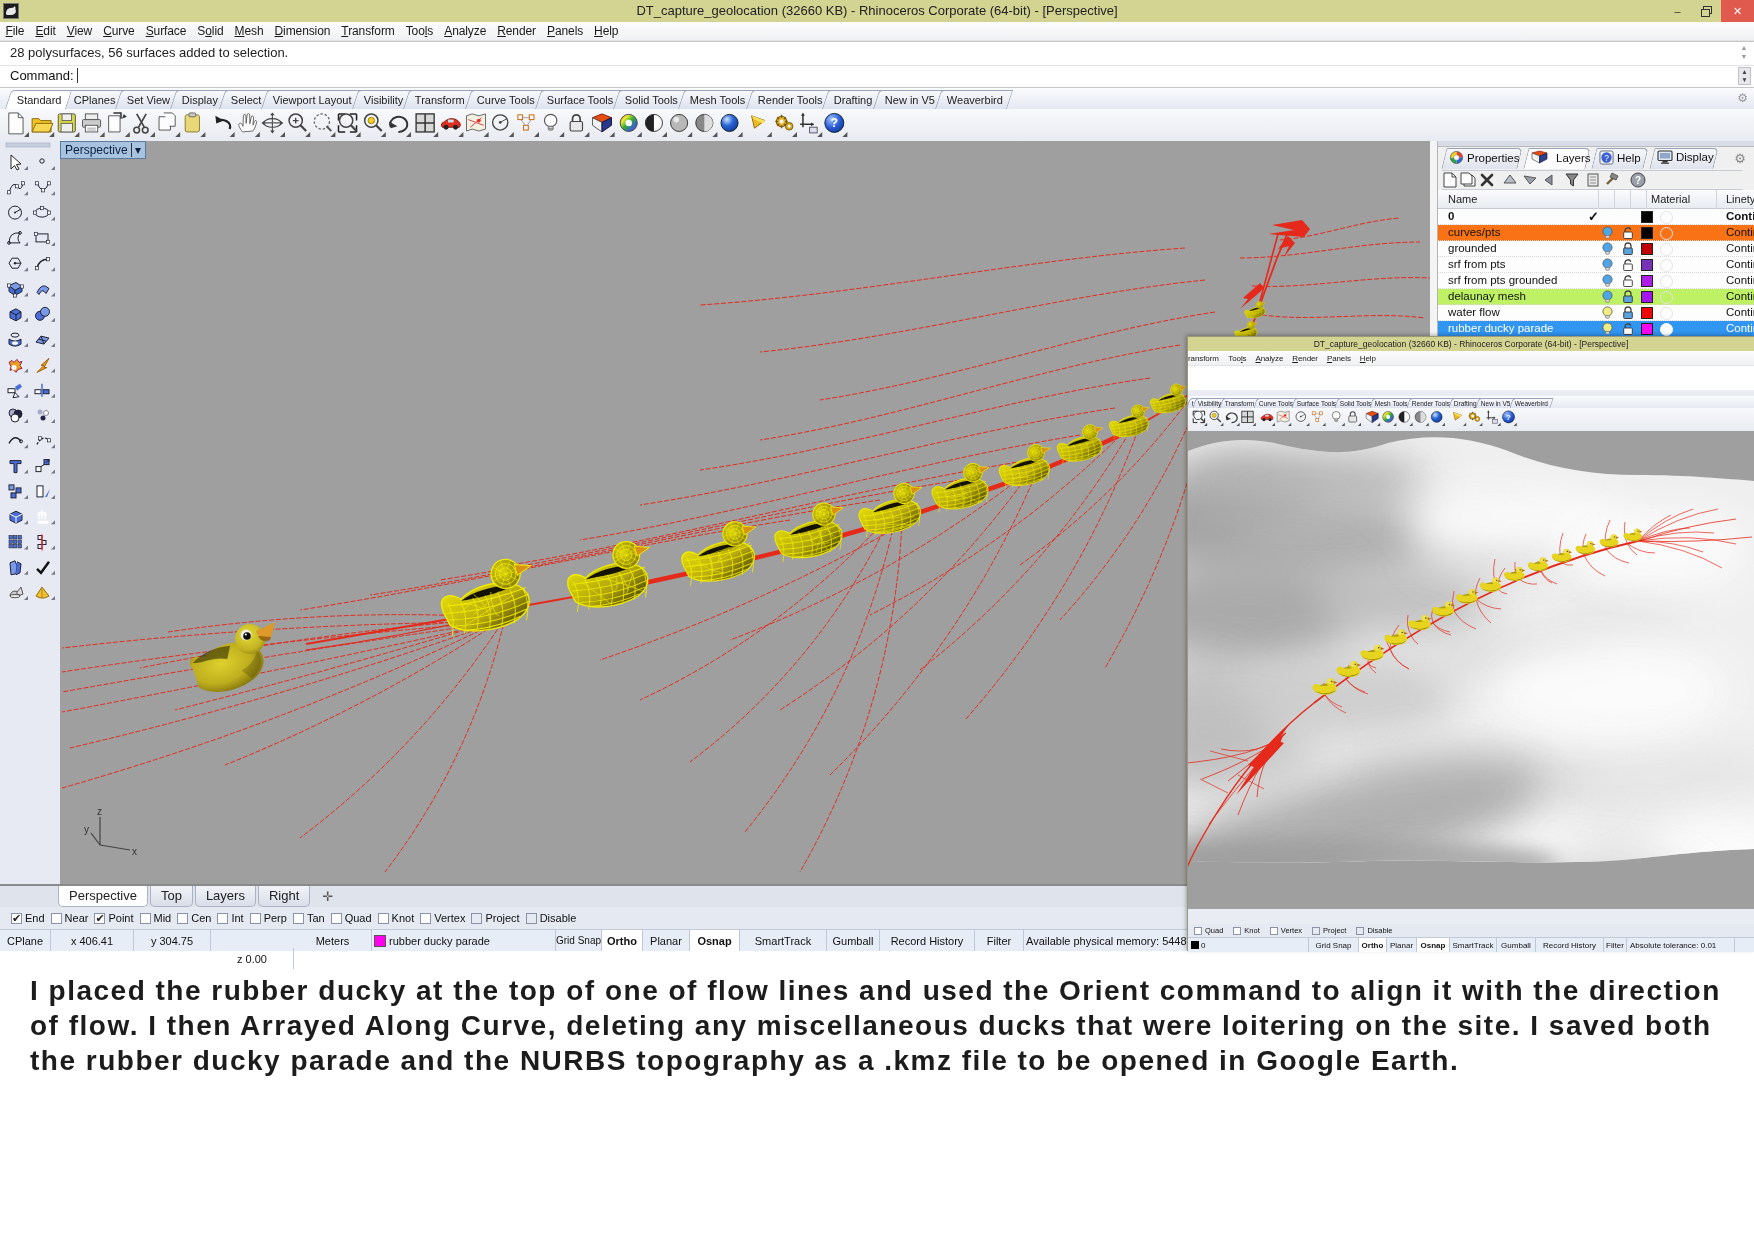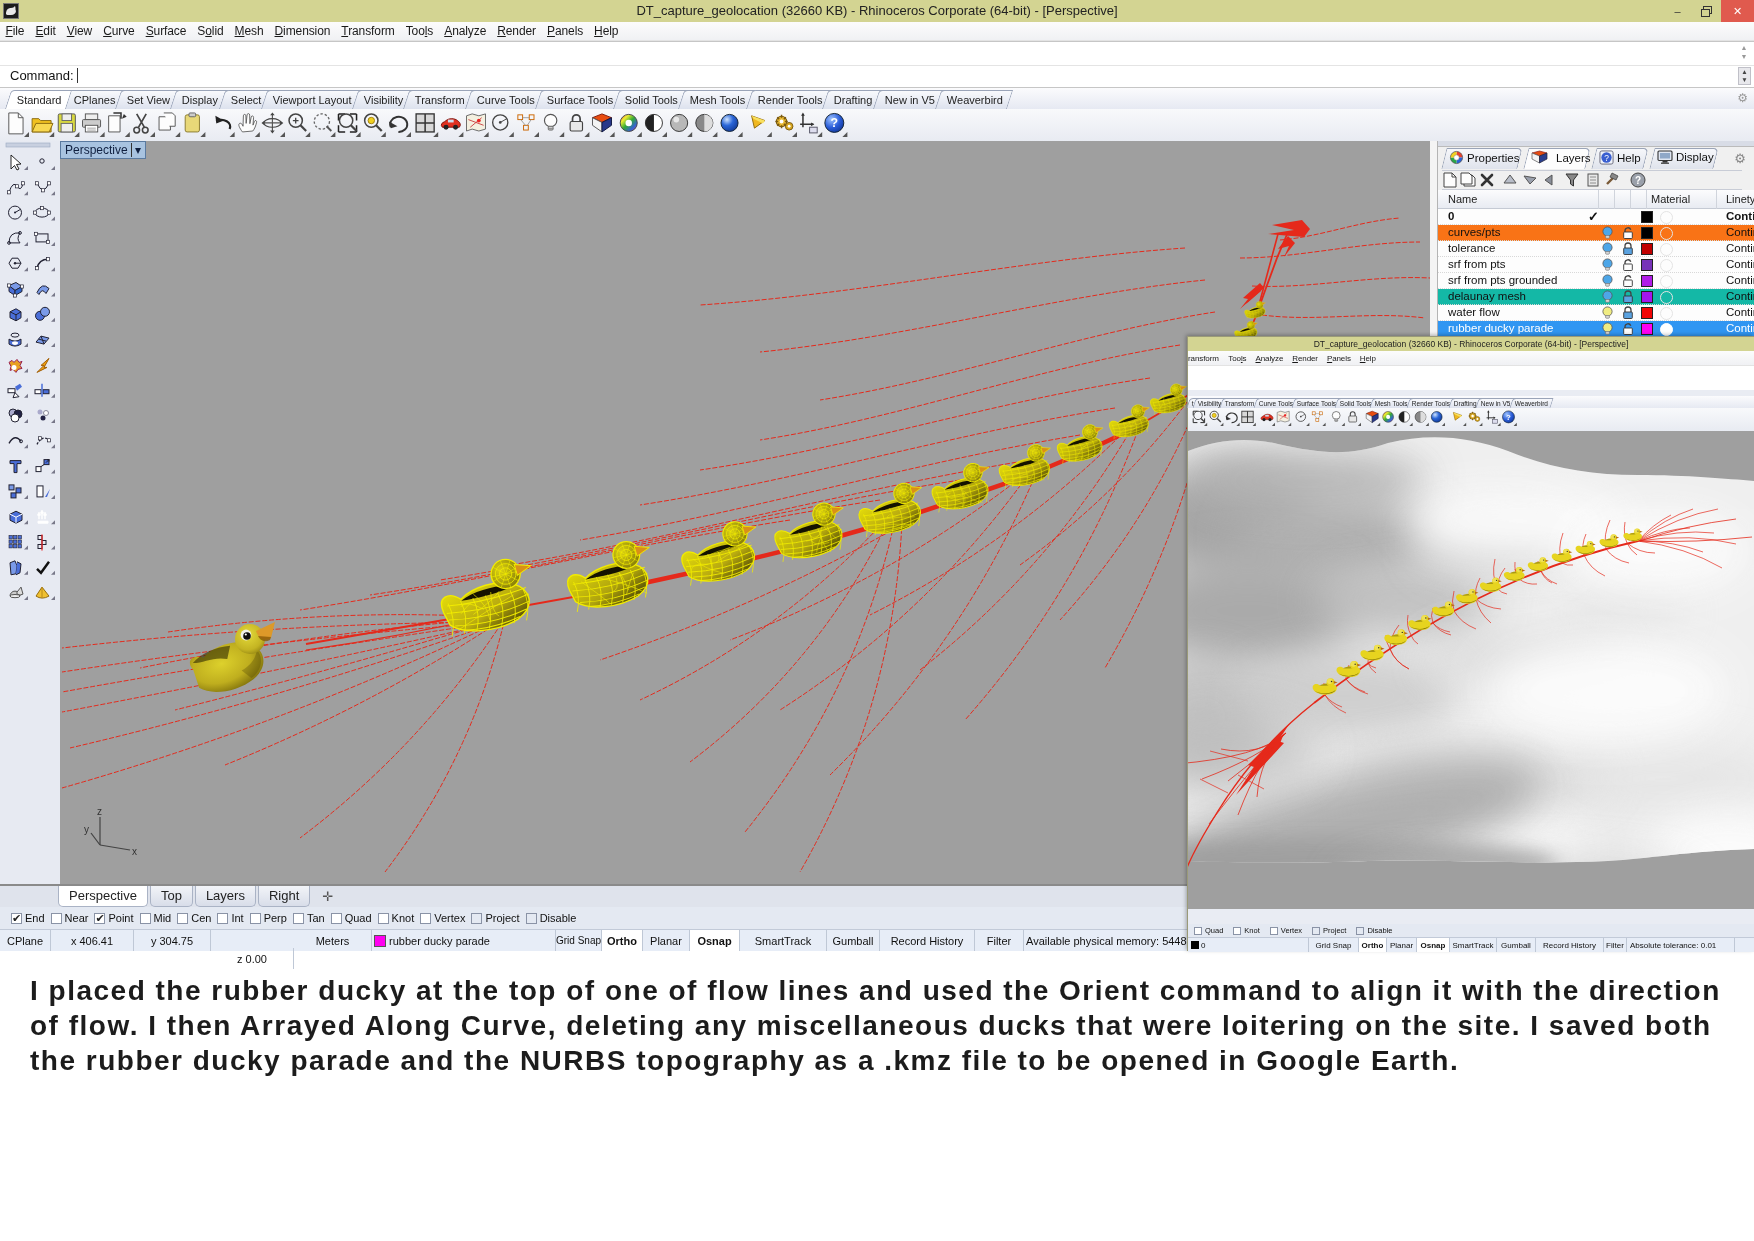--- a/index.html
+++ b/index.html
@@ -68,20 +68,21 @@
         <span><u>M</u>esh</span>
         <span><u>D</u>imension</span>
         <span><u>T</u>ransform</span>
         <span>Too<u>l</u>s</span>
         <span><u>A</u>nalyze</span>
         <span><u>R</u>ender</span>
         <span><u>P</u>anels</span>
         <span><u>H</u>elp</span>
   </div>
   <div class="cmdarea" style="top:41px;height:47px;border:1px solid #c6c6c6;border-left:none;border-right:none;">
+    <div style="padding:3px 0 0 10px;font-size:13px;color:#222;">28 polysurfaces, 56 surfaces added to selection.</div>
     <div style="position:absolute;top:23px;left:0;width:100%;border-top:1px solid #e4e4e4;"></div>
     <div style="position:absolute;top:26px;left:10px;font-size:13px;font-weight:normal;color:#111;">Command: <span style="font-weight:normal;border-left:1px solid #333;">&nbsp;</span></div>
     <div style="position:absolute;top:1px;right:3px;width:14px;height:20px;font-size:7px;color:#999;line-height:9px;text-align:center;">▲<br>▼</div>
     <div style="position:absolute;top:25px;right:3px;width:13px;height:18px;background:#e8e8ec;border:1px solid #c0c0c8;font-size:6.5px;color:#444;line-height:8px;text-align:center;">▲<br>▼</div>
   </div>
   <div class="tabrow" style="top:88px;height:21px;">
     <div style="width:8px;"></div>
     <div class="tab sel"><span>Standard</span></div>
         <div class="tab"><span>CPlanes</span></div>
         <div class="tab"><span>Set View</span></div>
@@ -1175,21 +1176,21 @@
             </svg></span>
           <span style="position:absolute;left:183px;top:1px;"><svg width="14" height="14" viewBox="0 0 13 14">
               <path d="M3.5,6 v-1.4 a3 3 0 0 1 5.8 -0.9" fill="none" stroke="#444" stroke-width="1.3"></path>
               <rect x="2.2" y="6" width="8.6" height="6.5" rx="0.8" fill="#fdfdfd" stroke="#333" stroke-width="0.9"></rect>
             </svg></span>
           <span style="position:absolute;left:203px;top:1.5px;width:12px;height:12px;background:#000;border:1px solid #222;"></span>
           <span style="position:absolute;left:222px;top:1.5px;width:13px;height:13px;border-radius:50%;background:transparent;border:1px solid #e4e4e4;"></span>
           <span style="position:absolute;left:288px;top:1px;font-weight:normal;color:#111;">Contin</span>
         </div>
 <div style="position:absolute;left:0;top:100px;width:317px;height:16px;background:#fdfdfd;border-bottom:1px dotted #d8d8d8;font-size:11.5px;color:#111;">
-          <span style="position:absolute;left:10px;top:1px;font-weight:normal;color:#111;">tolerance</span>
+          <span style="position:absolute;left:10px;top:1px;font-weight:normal;color:#111;">grounded</span>
           <span style="position:absolute;left:163px;top:1px;"><svg width="13" height="14" viewBox="0 0 13 14">
               <circle cx="6.5" cy="5.5" r="4.6" fill="#4da6e8" stroke="#555" stroke-width="0.8"></circle>
               <rect x="4.6" y="9.6" width="3.8" height="2.6" rx="0.8" fill="#ddd" stroke="#777" stroke-width="0.7"></rect>
             </svg></span>
           <span style="position:absolute;left:183px;top:1px;"><svg width="14" height="14" viewBox="0 0 13 14">
               <path d="M3.5,6 v-2 a3 3 0 0 1 6 0 v2" fill="none" stroke="#444" stroke-width="1.3"></path>
               <rect x="2.2" y="6" width="8.6" height="6.5" rx="0.8" fill="#5aa2e0" stroke="#333" stroke-width="0.9"></rect>
             </svg></span>
           <span style="position:absolute;left:203px;top:1.5px;width:12px;height:12px;background:#c00000;border:1px solid #222;"></span>
           <span style="position:absolute;left:222px;top:1.5px;width:13px;height:13px;border-radius:50%;background:transparent;border:1px solid #e4e4e4;"></span>
@@ -1216,21 +1217,21 @@
               <rect x="4.6" y="9.6" width="3.8" height="2.6" rx="0.8" fill="#ddd" stroke="#777" stroke-width="0.7"></rect>
             </svg></span>
           <span style="position:absolute;left:183px;top:1px;"><svg width="14" height="14" viewBox="0 0 13 14">
               <path d="M3.5,6 v-1.4 a3 3 0 0 1 5.8 -0.9" fill="none" stroke="#444" stroke-width="1.3"></path>
               <rect x="2.2" y="6" width="8.6" height="6.5" rx="0.8" fill="#fdfdfd" stroke="#333" stroke-width="0.9"></rect>
             </svg></span>
           <span style="position:absolute;left:203px;top:1.5px;width:12px;height:12px;background:#b01de8;border:1px solid #222;"></span>
           <span style="position:absolute;left:222px;top:1.5px;width:13px;height:13px;border-radius:50%;background:transparent;border:1px solid #e4e4e4;"></span>
           <span style="position:absolute;left:288px;top:1px;font-weight:normal;color:#111;">Contin</span>
         </div>
-<div style="position:absolute;left:0;top:148px;width:317px;height:16px;background:#14b8a6;border-bottom:1px dotted #d8d8d8;font-size:11.5px;color:#111;">
+<div style="position:absolute;left:0;top:148px;width:317px;height:16px;background:#bef264;border-bottom:1px dotted #d8d8d8;font-size:11.5px;color:#111;">
           <span style="position:absolute;left:10px;top:1px;font-weight:normal;color:#111;">delaunay mesh</span>
           <span style="position:absolute;left:163px;top:1px;"><svg width="13" height="14" viewBox="0 0 13 14">
               <circle cx="6.5" cy="5.5" r="4.6" fill="#4da6e8" stroke="#555" stroke-width="0.8"></circle>
               <rect x="4.6" y="9.6" width="3.8" height="2.6" rx="0.8" fill="#ddd" stroke="#777" stroke-width="0.7"></rect>
             </svg></span>
           <span style="position:absolute;left:183px;top:1px;"><svg width="14" height="14" viewBox="0 0 13 14">
               <path d="M3.5,6 v-2 a3 3 0 0 1 6 0 v2" fill="none" stroke="#444" stroke-width="1.3"></path>
               <rect x="2.2" y="6" width="8.6" height="6.5" rx="0.8" fill="#5aa2e0" stroke="#333" stroke-width="0.9"></rect>
             </svg></span>
           <span style="position:absolute;left:203px;top:1.5px;width:12px;height:12px;background:#a416ee;border:1px solid #222;"></span>

